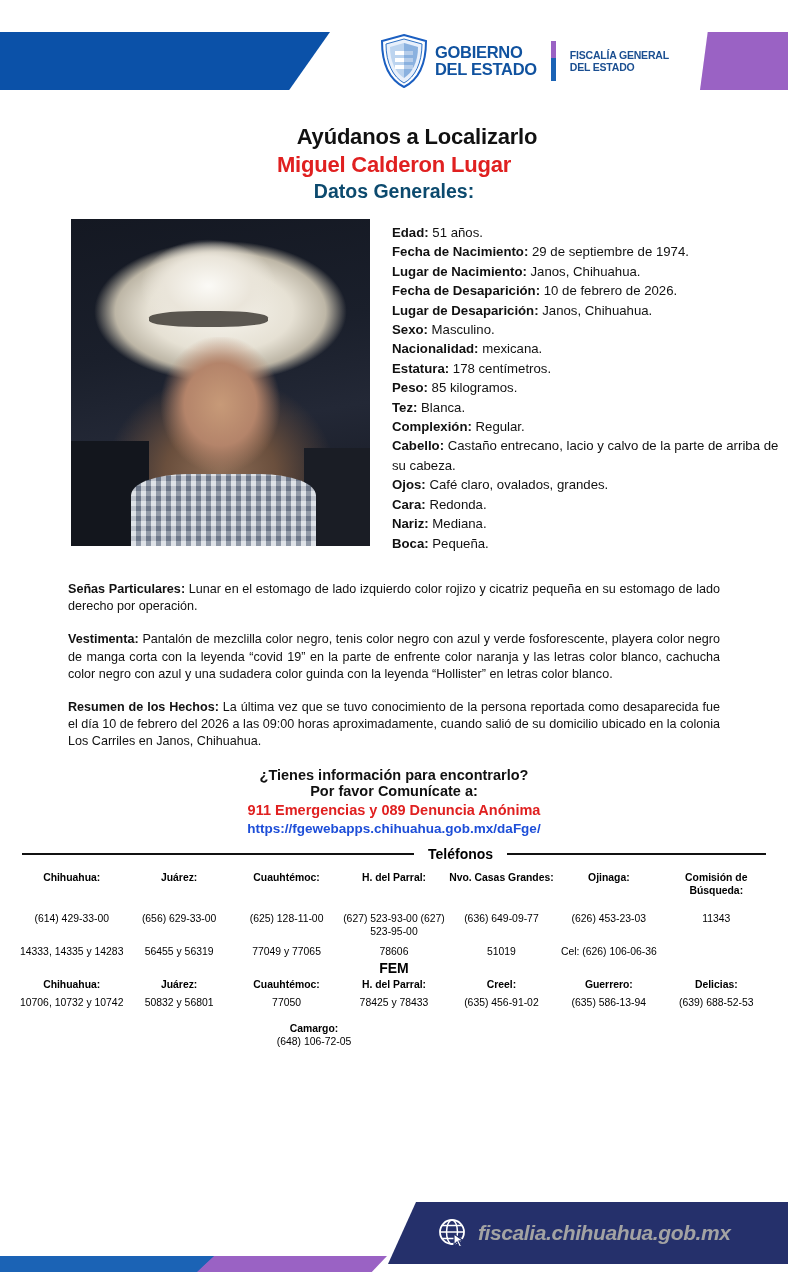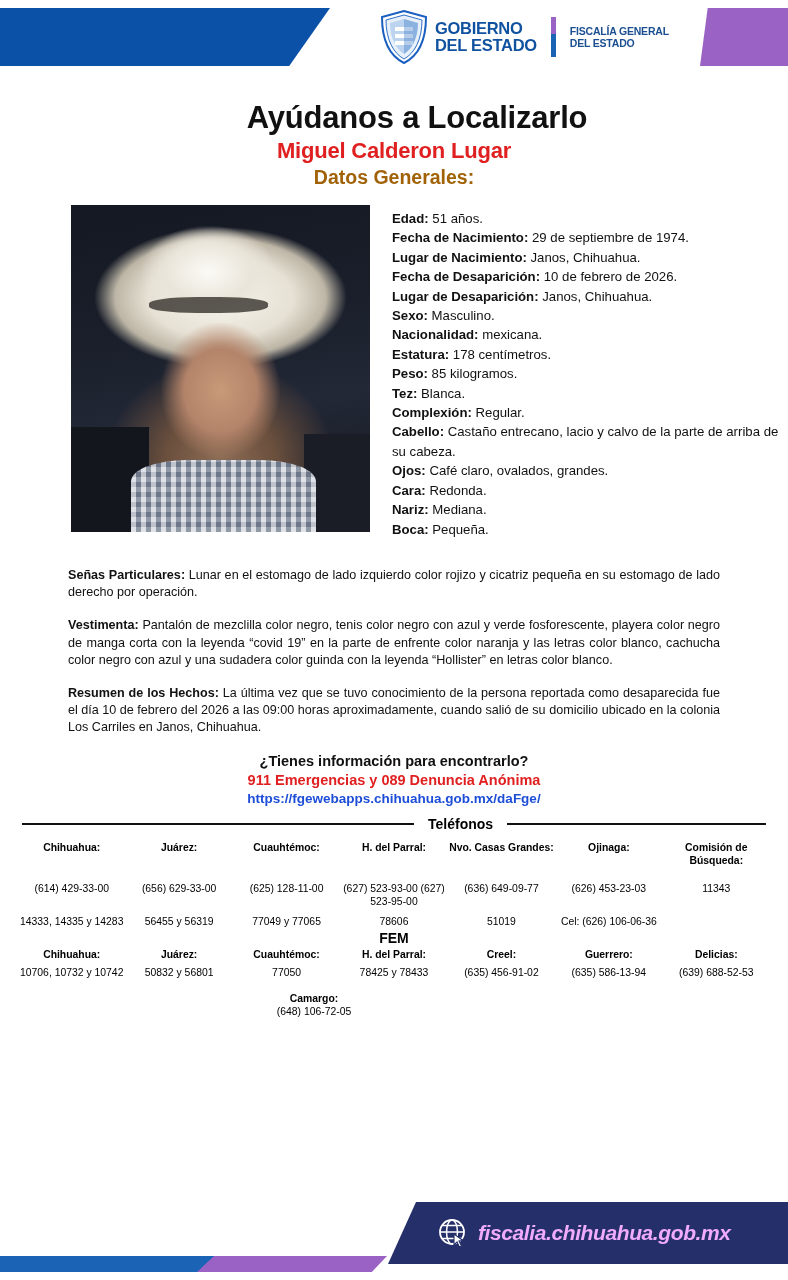--- a/index.html
+++ b/index.html
@@ -13,20 +13,21 @@
     color: #000;
     position: relative;
     overflow: hidden;
   }
 
   
   .header {
     position: relative;
     height: 88px;
     width: 788px;
+    margin-top: 24px;
   }
   .hdr-blue {
     position: absolute;
     left: -10px; top: 8px;
     width: 340px; height: 58px;
     background: #0b51a8;
     clip-path: polygon(0 0, 100% 0, 88% 100%, 0 100%);
   }
   .hdr-purple {
     position: absolute;
@@ -57,30 +58,30 @@
     font-weight: 700;
     font-size: 10.5px;
     line-height: 12.5px;
     color: #1b4f91;
     letter-spacing: -0.2px;
   }
 
   
   .titles { text-align: center; margin-top: 12px; }
   .title-main {
-    font-size: 31px; font-weight: 700; color: #111;
+    font-size: 22px; font-weight: 700; color: #111;
     letter-spacing: -0.2px;
     padding-left: 46px;
   }
   .title-name {
     font-size: 22px; font-weight: 700; color: #e02020;
     margin-top: 2px; letter-spacing: -0.2px;
   }
   .title-sub {
-    font-size: 19.5px; font-weight: 700; color: #a16207;
+    font-size: 19.5px; font-weight: 700; color: #0c4a6e;
     margin-top: 2px;
   }
 
   
   .main {
     display: flex;
     margin-top: 16px;
     padding-left: 71px;
   }
   .photo {
@@ -212,21 +213,21 @@
     position: absolute;
     right: 0; top: 8px;
     width: 400px; height: 62px;
     background: #25306b;
     clip-path: polygon(7% 0, 100% 0, 100% 100%, 0 100%);
     display: flex; align-items: center;
     padding-left: 50px; gap: 10px;
   }
   .globe { width: 30px; height: 30px; flex: none; }
   .ft-url {
-    color: #f0abfc;
+    color: #a3a3a3;
     font-size: 21px;
     font-weight: 700;
     font-style: italic;
     letter-spacing: -0.4px;
   }
   .ft-blue {
     position: absolute;
     left: 0; bottom: 8px;
     width: 215px; height: 16px;
     background: #1b63b5;
@@ -310,20 +311,21 @@
 </div>
 
 <div class="paras">
   <p><span class="k">Señas Particulares:</span><span> Lunar en el estomago de lado izquierdo color rojizo y cicatriz pequeña en su estomago de lado derecho por operación.</span></p>
   <p><span class="k">Vestimenta:</span><span> Pantalón de mezclilla color negro, tenis color negro con azul y verde fosforescente, playera color negro de manga corta con la leyenda “covid 19” en la parte de enfrente color naranja y las letras color blanco, cachucha color negro con azul y una sudadera color guinda con la leyenda “Hollister” en letras color blanco.</span></p>
   <p><span class="k">Resumen de los Hechos:</span><span> La última vez que se tuvo conocimiento de la persona reportada como desaparecida fue el día 10 de febrero del 2026 a las 09:00 horas aproximadamente, cuando salió de su domicilio ubicado en la colonia Los Carriles en Janos, Chihuahua.</span></p>
 </div>
 
 <div class="cta">
   <div class="cta-q">¿Tienes información para encontrarlo?</div>
+  <div class="cta-p">Por favor Comunícate a:</div>
   <div class="cta-red">911 Emergencias y 089 Denuncia Anónima</div>
   <div class="cta-url">https://fgewebapps.chihuahua.gob.mx/daFge/</div>
 </div>
 
 <div class="tel-head">
   <div class="tel-rule left"></div>
   <div class="tel-title">Teléfonos</div>
   <div class="tel-rule"></div>
 </div>
 

